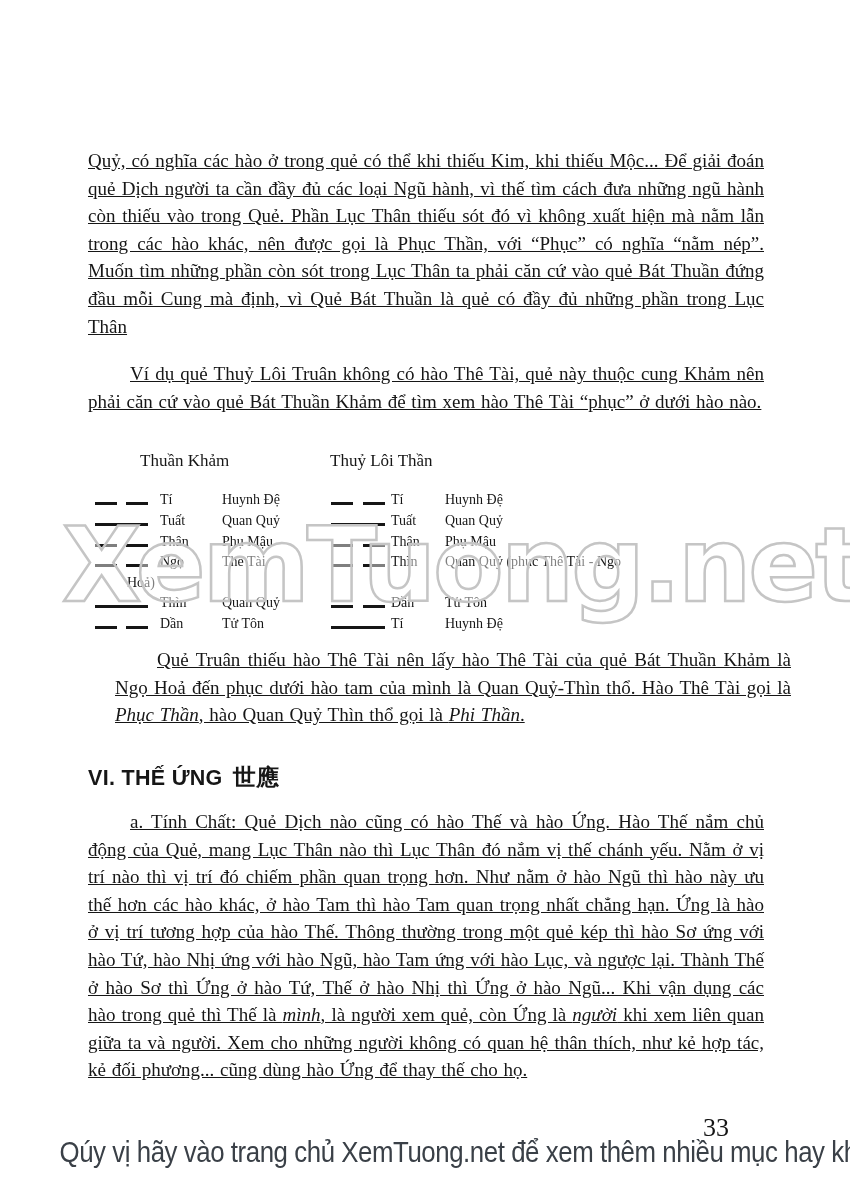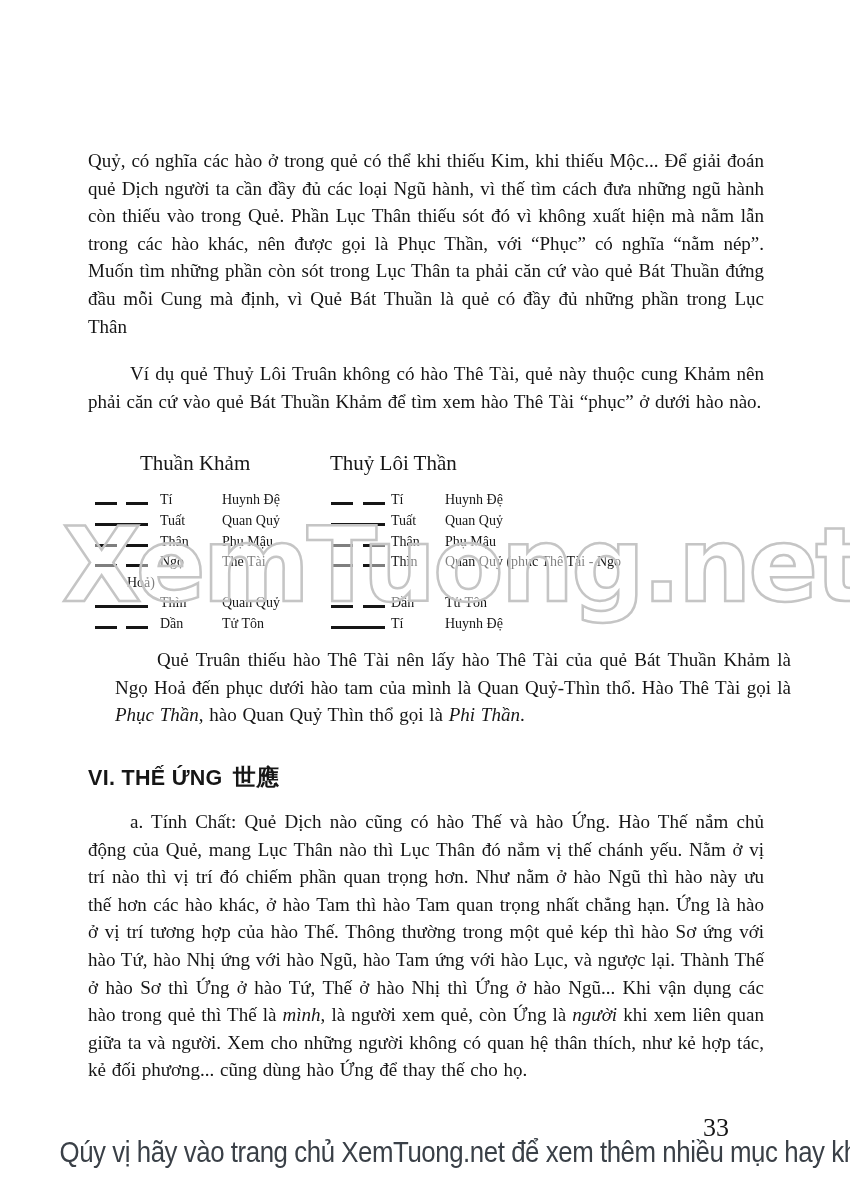--- a/index.html
+++ b/index.html
@@ -6,29 +6,30 @@
   body{
     width:850px;height:1182px;background:#ffffff;position:relative;
     font-family:"Liberation Serif","DejaVu Serif",serif;color:#161616;
     overflow:hidden;
   }
   .page{position:absolute;inset:0;}
   .para{
     position:absolute;left:88px;width:676px;margin:0;
     font-size:19px;line-height:27.6px;text-align:justify;
     word-spacing:1px;
+    text-decoration:underline;
   }
   .indent{text-indent:42px;}
   #p1{top:147px;}
   #p2{top:360px;}
   #p3{top:646px;margin-left:27px;}
   #p4{top:808px;}
   .para i{font-style:italic;}
 
-  .hex-headers{position:absolute;top:451px;left:0;width:850px;height:26px;font-size:21px;}
+  .hex-headers{position:absolute;top:451px;left:0;width:850px;height:26px;font-size:17px;}
   .hex-title-left{position:absolute;left:140px;white-space:nowrap;}
   .hex-title-right{position:absolute;left:330px;white-space:nowrap;}
 
   #hex-table{position:absolute;top:490px;left:88px;width:700px;font-size:14px;}
   .hex-row{position:relative;height:20.8px;}
   .cell{position:absolute;top:0;white-space:nowrap;line-height:20.8px;}
   .c-line-l{left:7px;width:53px;height:20.8px;}
   .c-branch-l{left:72px;}
   .c-rel-l{left:134px;}
   .c-line-r{left:243px;width:54px;height:20.8px;}

